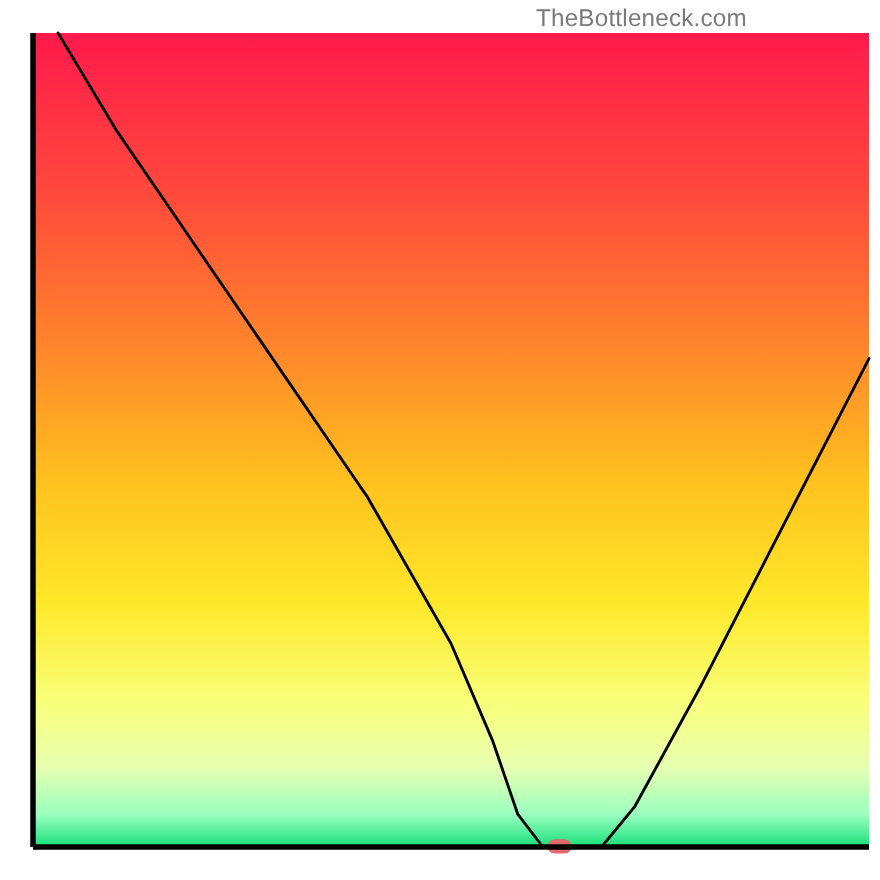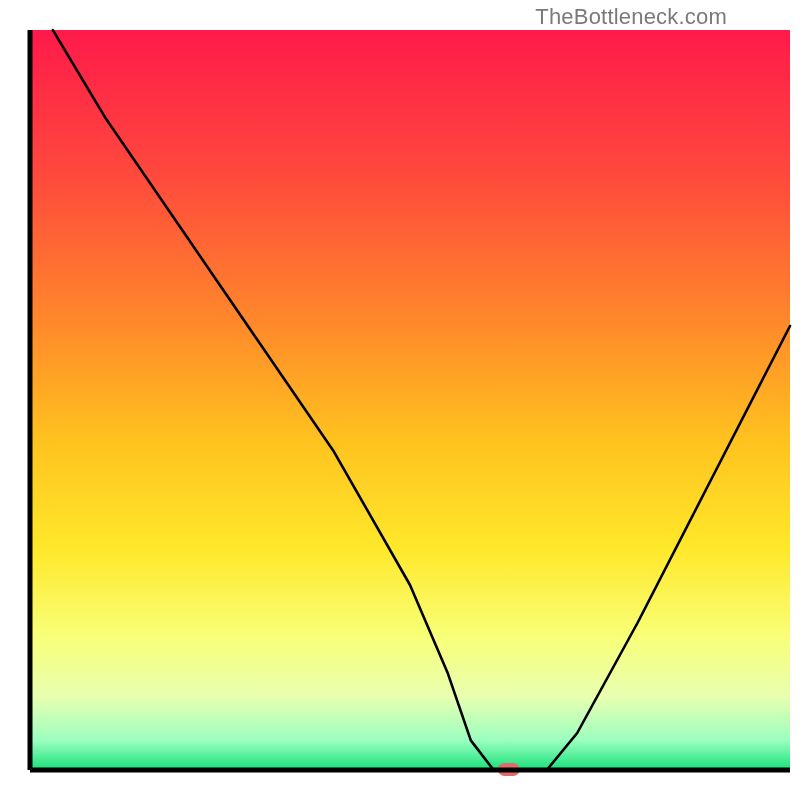--- a/index.html
+++ b/index.html
@@ -7,21 +7,20 @@
     padding: 0;
     width: 800px;
     height: 800px;
     background: #ffffff;
     font-family: Arial, Helvetica, sans-serif;
   }
   .container {
     position: relative;
     width: 695px;
     height: 800px;
-    padding-left: 48px;
   }
   .watermark {
     position: absolute;
     top: 4px;
     right: 16px;
     color: #7a7a7a;
     font-size: 22px;
     font-weight: 500;
     letter-spacing: 0.2px;
     z-index: 20;

